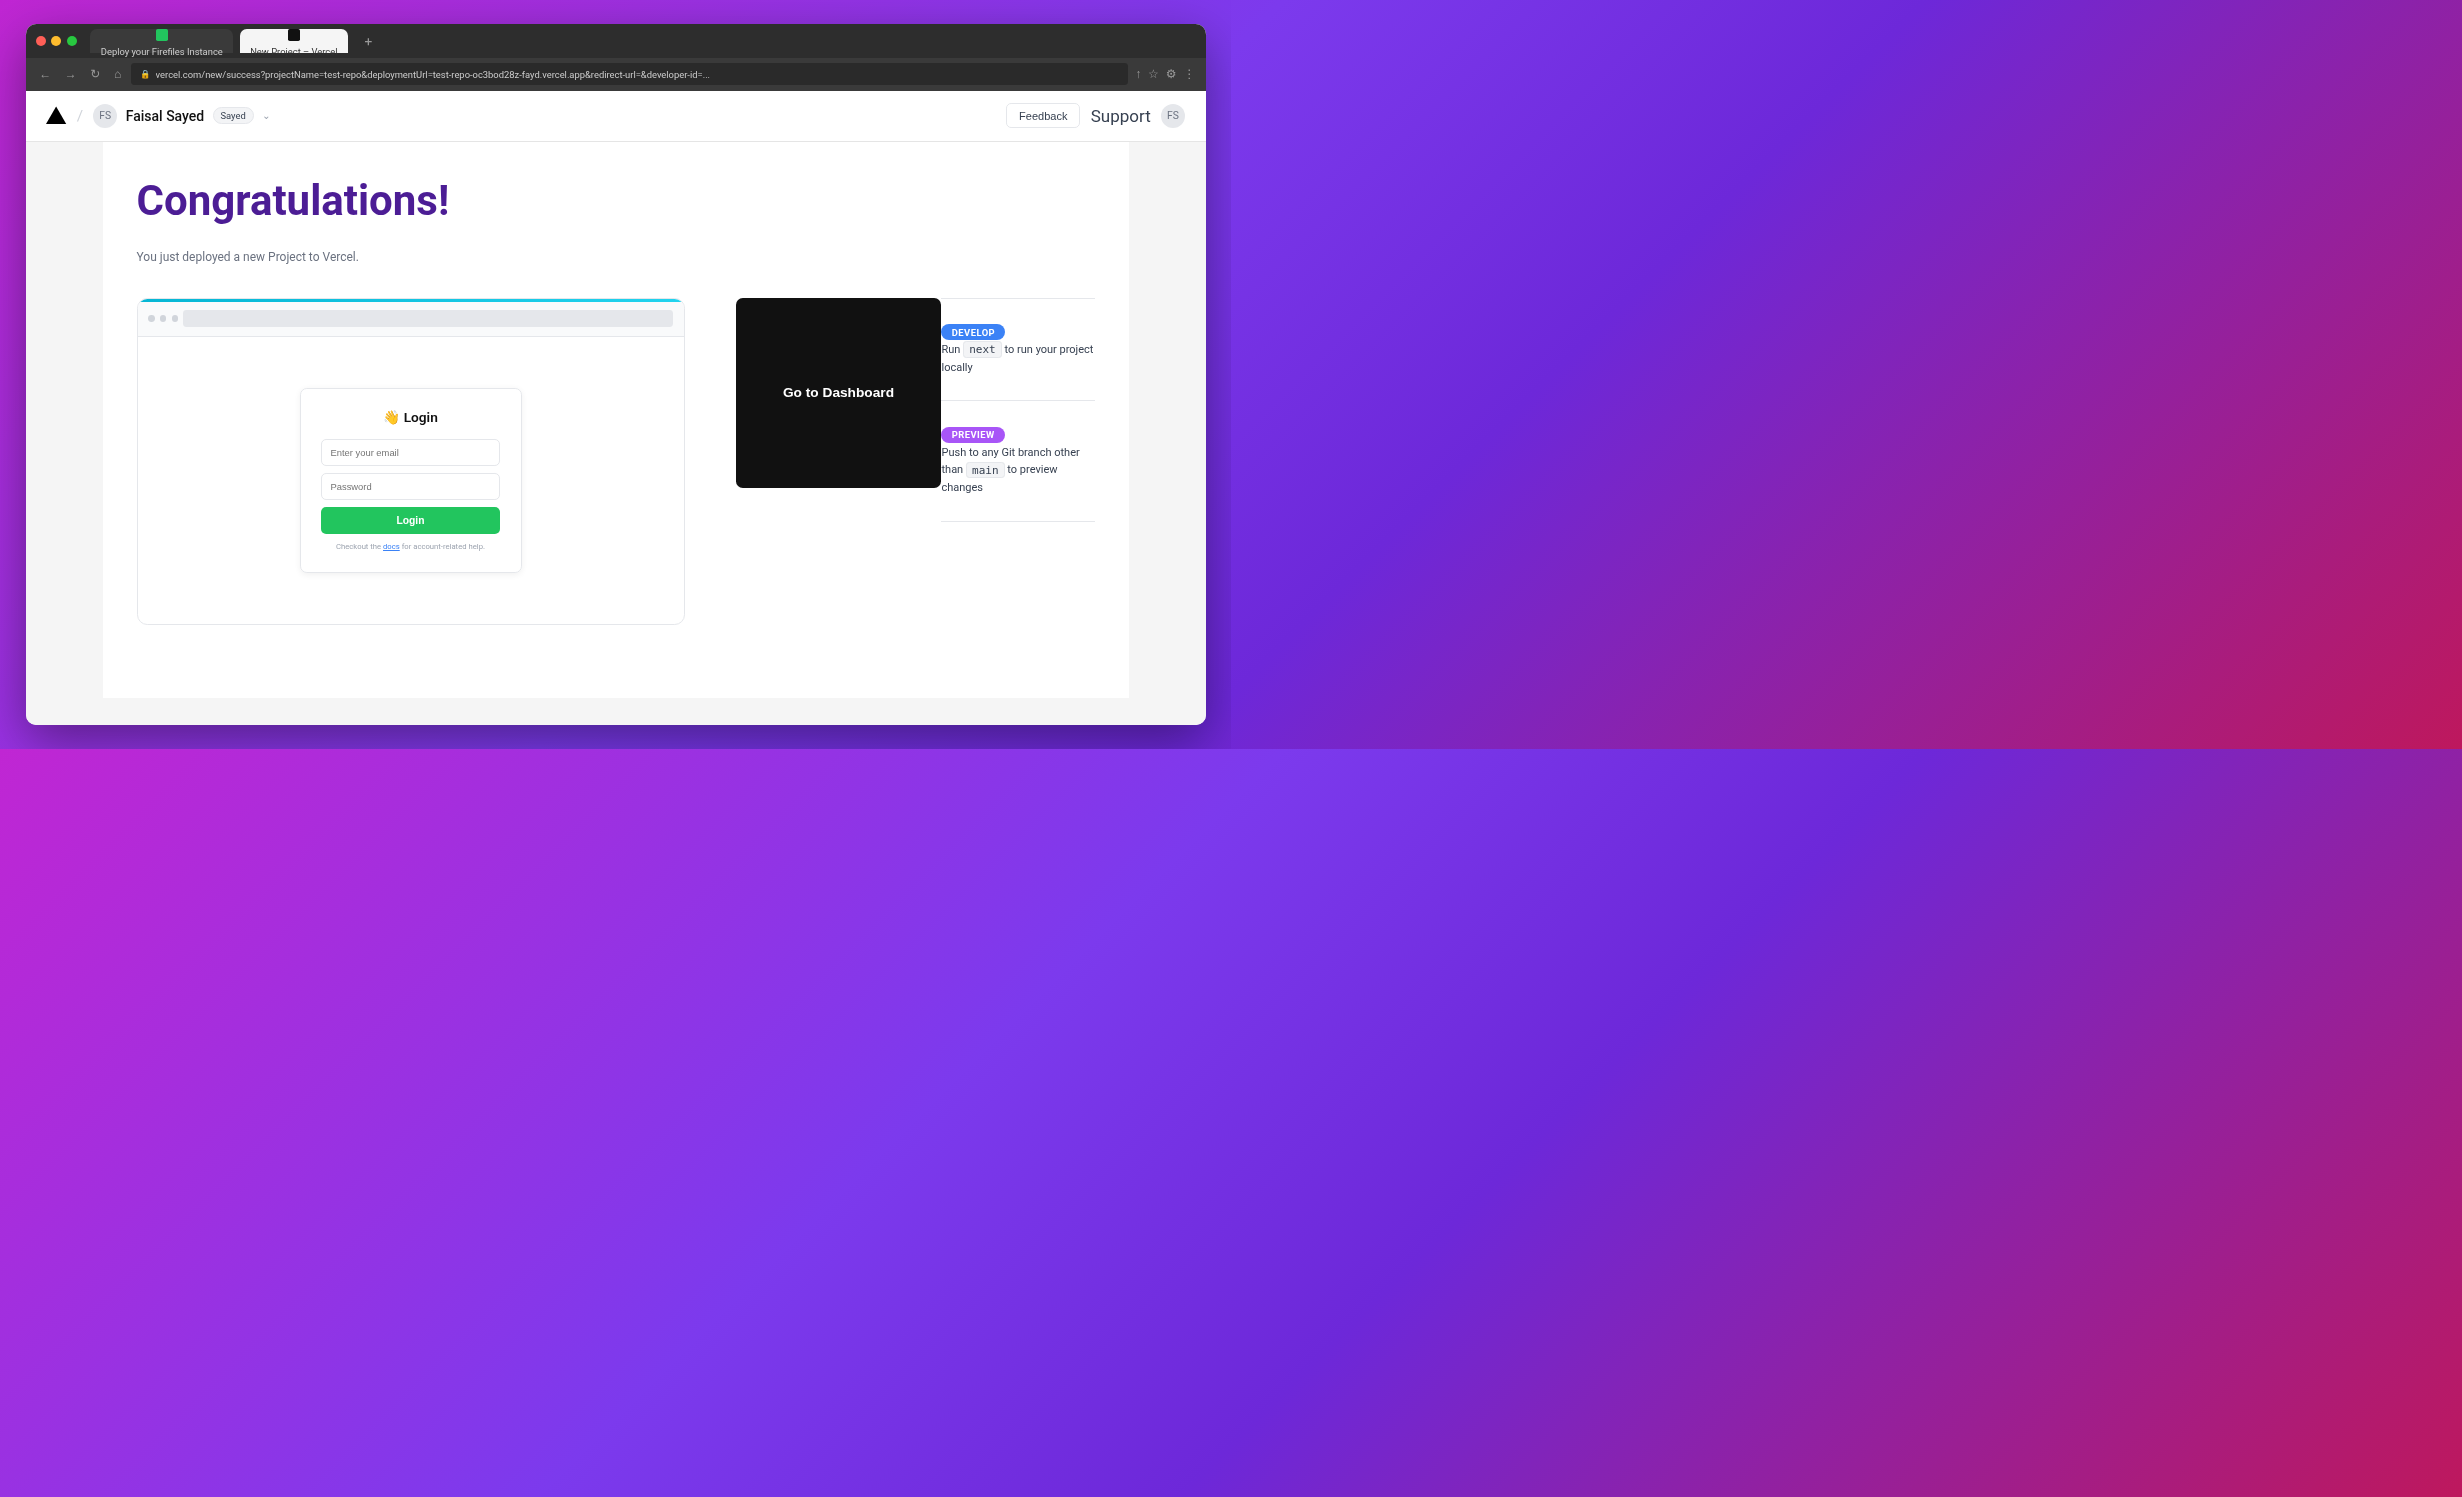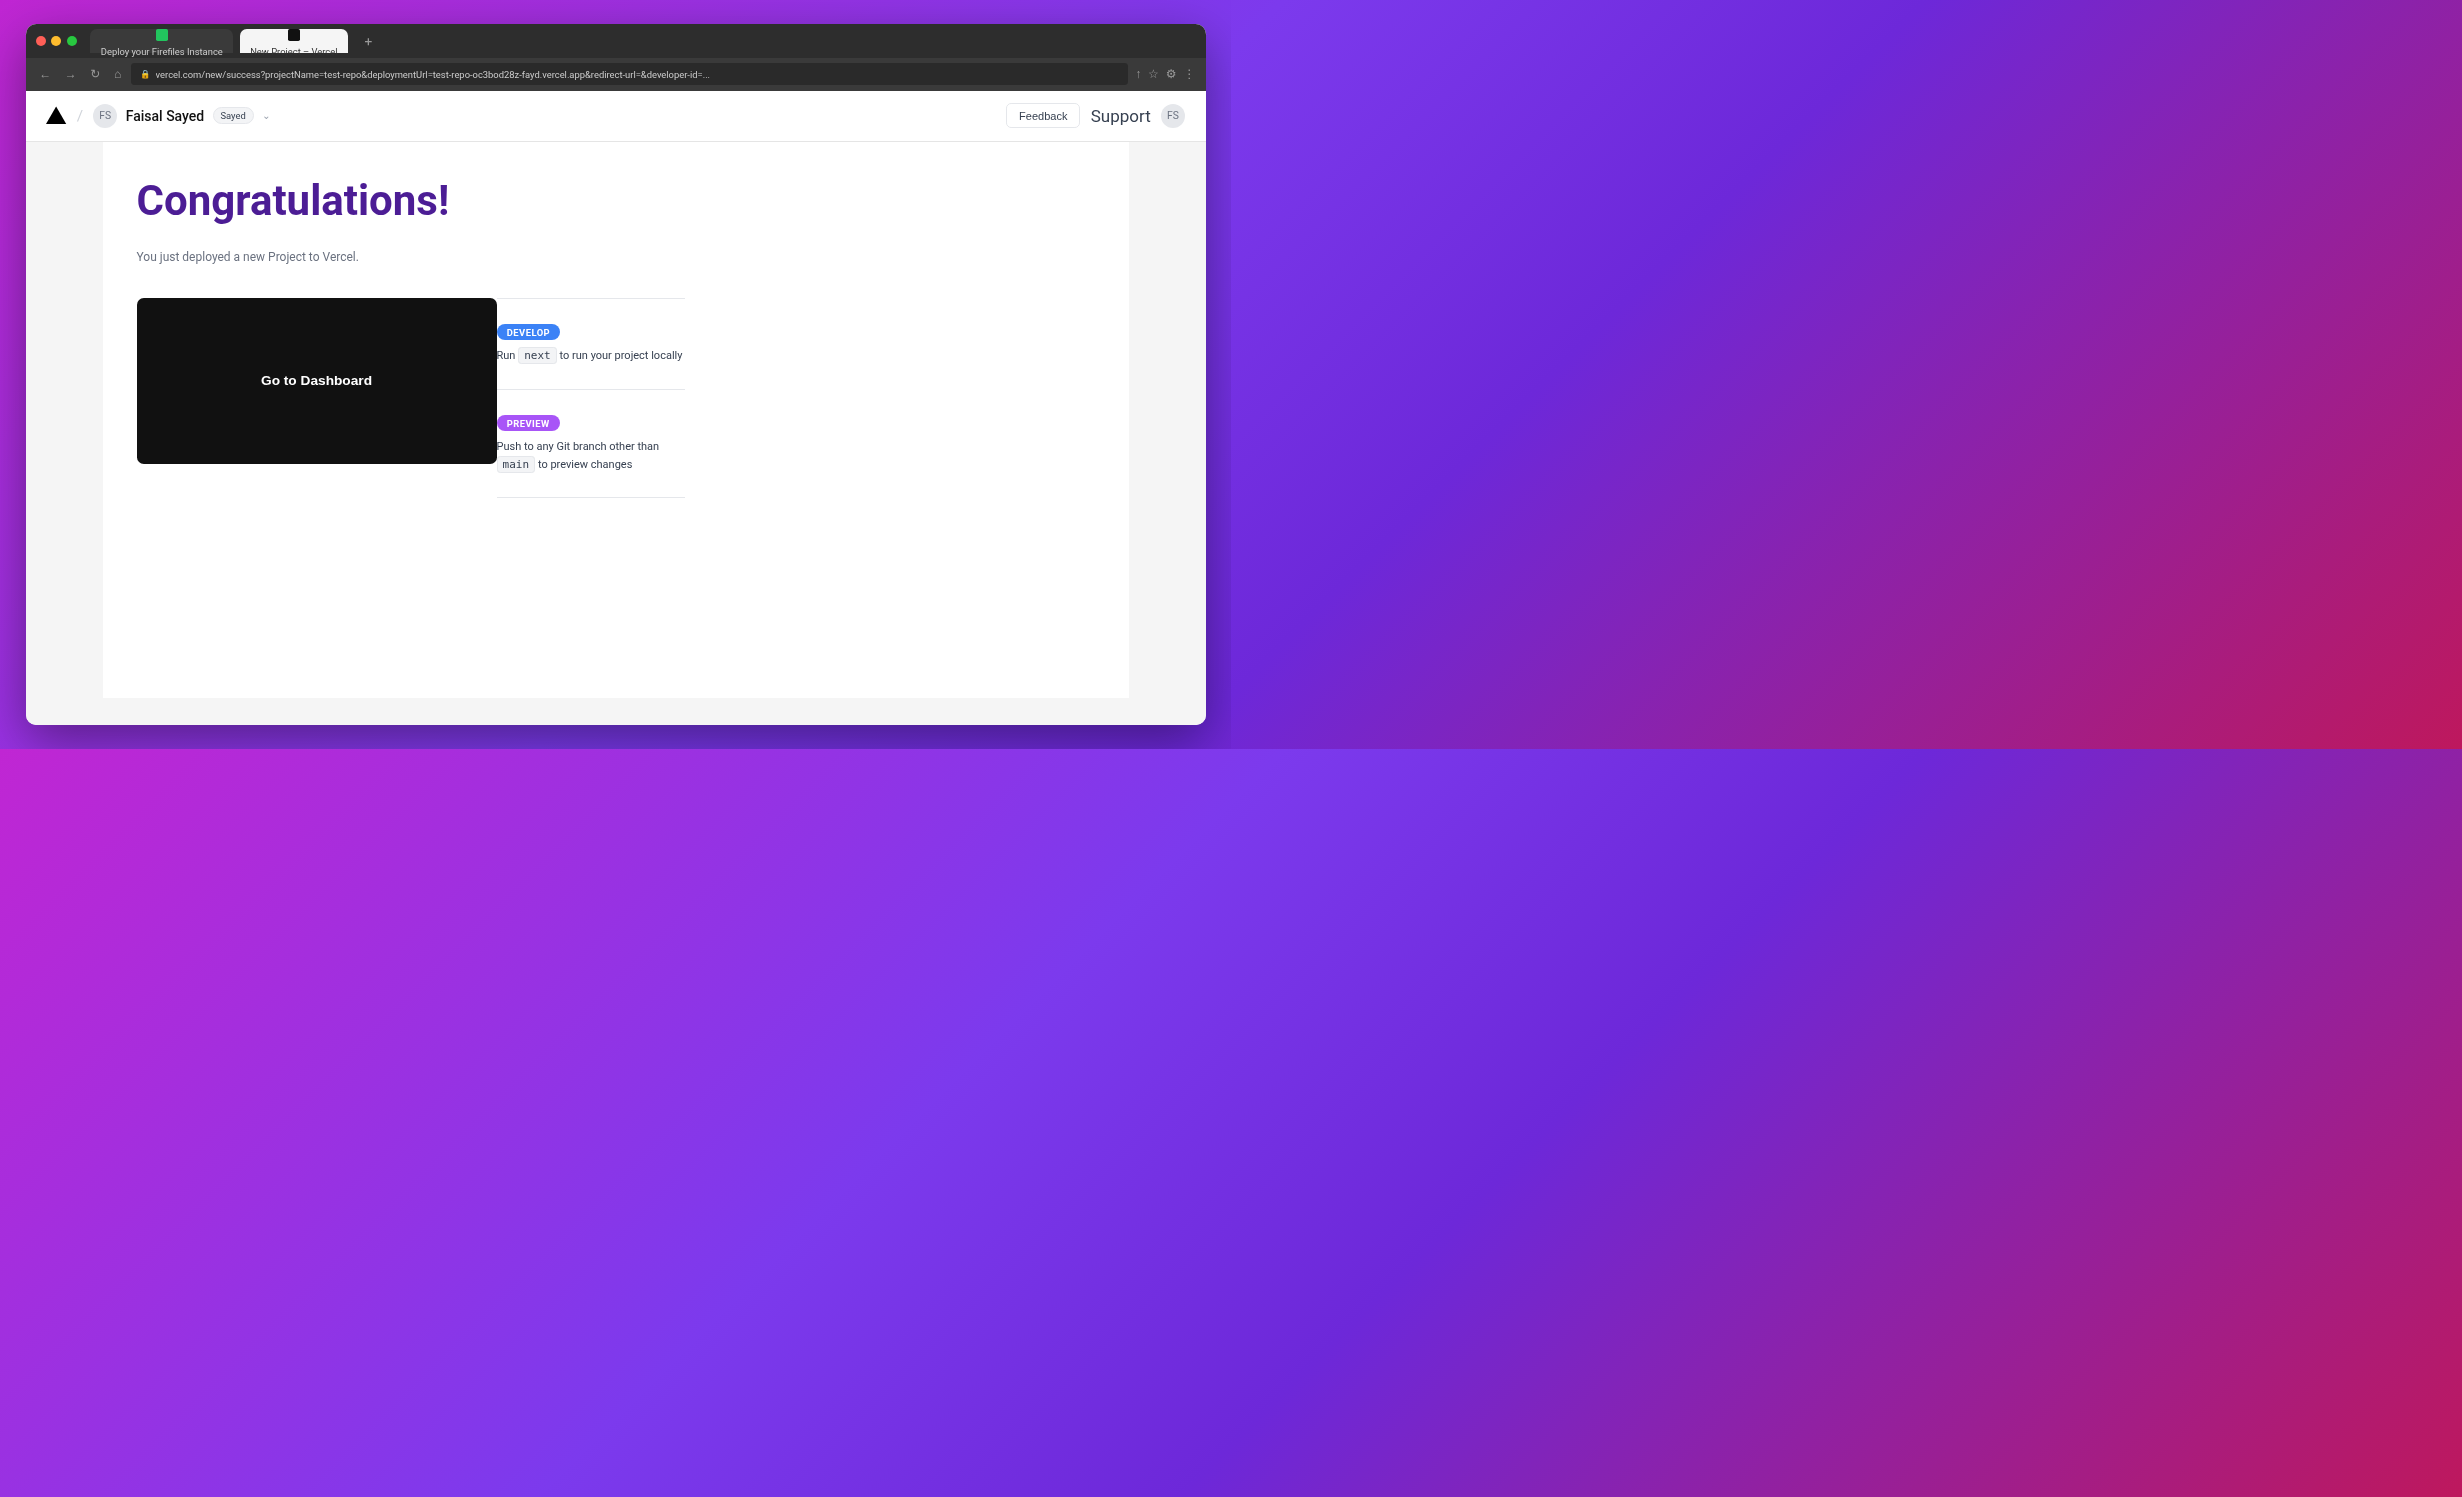--- a/index.html
+++ b/index.html
@@ -389,21 +389,21 @@
 
     .step-badge {
       display: inline-flex;
       align-items: center;
       padding: 2.6px 10.3px;
       border-radius: 85px;
       font-size: 9.4px;
       font-weight: 700;
       letter-spacing: 0.05em;
       color: #fff;
-      margin-bottom: 7px;
+      margin-bottom: 1px;
     }
 
     .badge-develop { background: #3b82f6; }
     .badge-preview { background: #a855f7; }
     .badge-ship { background: linear-gradient(90deg, #f97316, #fb923c); }
 
     .step-text {
       font-size: 11px;
       color: #374151;
       line-height: 1.6;
@@ -499,20 +499,40 @@
       </div>
     </div>
 
     <div class="main-content">
 
       <h1 class="page-title">Congratulations!</h1>
       <p class="page-subtitle">You just deployed a new Project to Vercel.</p>
 
       <div class="content-grid">
 
+        <div class="preview-card">
+          <div class="preview-top-bar"></div>
+          <div class="preview-browser-chrome">
+            <div class="preview-dot"></div>
+            <div class="preview-dot"></div>
+            <div class="preview-dot"></div>
+            <div class="preview-address"></div>
+          </div>
+          <div class="preview-body">
+            <div class="login-card">
+              <div class="login-title">👋 Login</div>
+              <input class="login-input" type="text" placeholder="Enter your email" style="">
+              <input class="login-input" type="password" placeholder="Password" style="">
+              <button class="login-btn">Login</button>
+              <div class="login-footer">
+                Checkout the <a href="#">docs</a> for account-related help.
+              </div>
+            </div>
+          </div>
+        </div>
 
         <div class="right-panel">
 
           <button class="dashboard-btn">Go to Dashboard</button>
 
           <div class="steps-section">
 
             <div class="step-item">
               <div class="step-badge badge-develop">DEVELOP</div>
               <p class="step-text">

